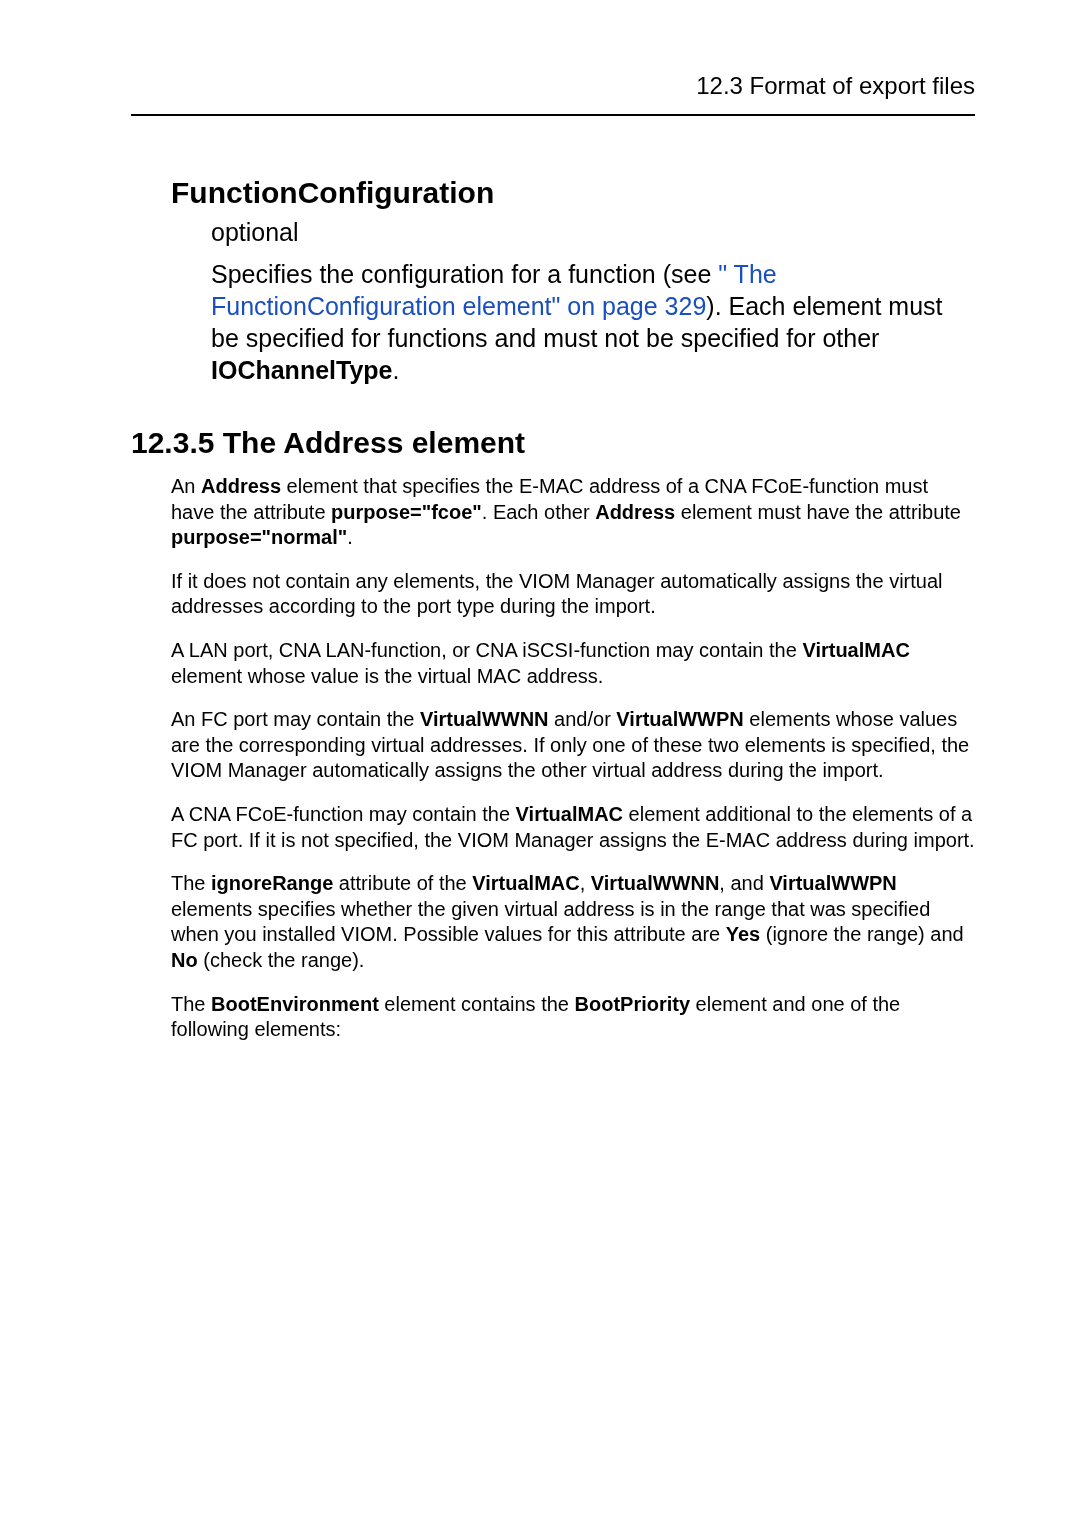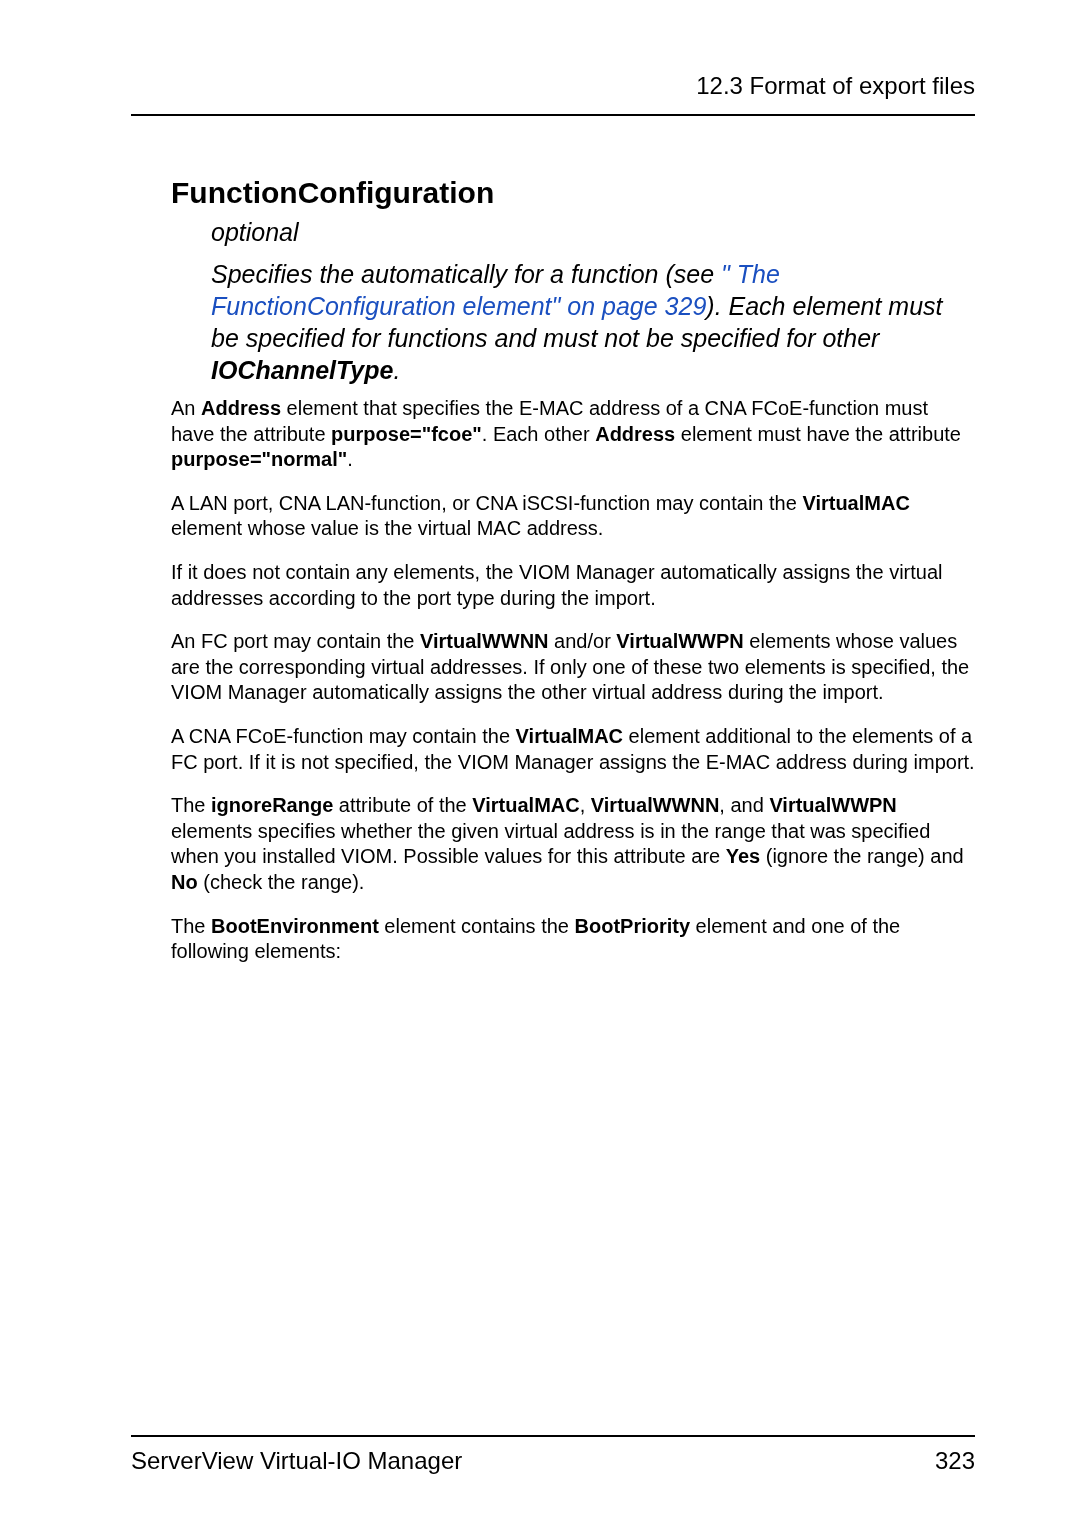--- a/index.html
+++ b/index.html
@@ -33,21 +33,21 @@
   .fc-title {
     font-weight: bold;
     font-size: 30px;
     margin: 0 0 6px 40px;
   }
   .fc-block {
     margin-left: 80px;
     font-size: 25px;
     line-height: 1.28;
   }
-  .fc-block p { margin: 0 0 10px 0; font-style: italic; }
+  .fc-block p { margin: 0 0 10px 0; }
   .link { color: #1a4fc0; }
   h2.section {
     font-size: 30px;
     font-weight: bold;
     margin: 40px 0 14px 0;
   }
   .body {
     font-size: 20px;
     line-height: 1.28;
   }
@@ -86,50 +86,44 @@
 
 <div class="page">
 
   <div class="running-header">12.3 Format of export files</div>
   <hr class="header-rule">
 
   <div class="fc-title">FunctionConfiguration</div>
   <div class="fc-block">
     <p>optional</p>
     <p>
-      <span>Specifies the automatically for a function (see </span><span class="link">" The FunctionConfiguration element" on page 329</span><span>). Each element must be specified for functions and must not be specified for other </span><b>IOChannelType</b><span>.</span>
+      <span>Specifies the configuration for a function (see </span><span class="link">" The FunctionConfiguration element" on page 329</span><span>). Each element must be specified for functions and must not be specified for other </span><b>IOChannelType</b><span>.</span>
     </p>
   </div>
 
+  <h2 class="section">12.3.5 The Address element</h2>
   <div class="body">
     <p>
       <span>An </span><b>Address</b><span> element that specifies the E-MAC address of a CNA FCoE-function must have the attribute </span><b>purpose="fcoe"</b><span>. Each other </span><b>Address</b><span> element must have the attribute </span><b>purpose="normal"</b><span>.</span>
     </p>
+    <p>If it does not contain any elements, the VIOM Manager automatically assigns the virtual addresses according to the port type during the import.</p>
     <p>
       <span>A LAN port, CNA LAN-function, or CNA iSCSI-function may contain the </span><b>VirtualMAC</b><span> element whose value is the virtual MAC address.</span>
     </p>
-    <p>If it does not contain any elements, the VIOM Manager automatically assigns the virtual addresses according to the port type during the import.</p>
     <p>
       <span>An FC port may contain the </span><b>VirtualWWNN</b><span> and/or </span><b>VirtualWWPN</b><span> elements whose values are the corresponding virtual addresses. If only one of these two elements is specified, the VIOM Manager automatically assigns the other virtual address during the import.</span>
     </p>
     <p>
       <span>A CNA FCoE-function may contain the </span><b>VirtualMAC</b><span> element additional to the elements of a FC port. If it is not specified, the VIOM Manager assigns the E-MAC address during import.</span>
     </p>
     <p>
       <span>The </span><b>ignoreRange</b><span> attribute of the </span><b>VirtualMAC</b><span>, </span><b>VirtualWWNN</b><span>, and </span><b>VirtualWWPN</b><span> elements specifies whether the given virtual address is in the range that was specified when you installed VIOM. Possible values for this attribute are </span><b>Yes</b><span> (ignore the range) and </span><b>No</b><span> (check the range).</span>
     </p>
   </div>
 
   <div class="body">
     <p>
       <span>The </span><b>BootEnvironment</b><span> element contains the </span><b>BootPriority</b><span> element and one of the following elements:</span>
     </p>
   </div>
 
-  <div class="footer">
-    <hr class="footer-rule">
-    <div class="footer-row">
-      <span>ServerView Virtual-IO Manager</span>
-      <span>323</span>
-    </div>
-  </div>
 
 </div>
 
 </body></html>

